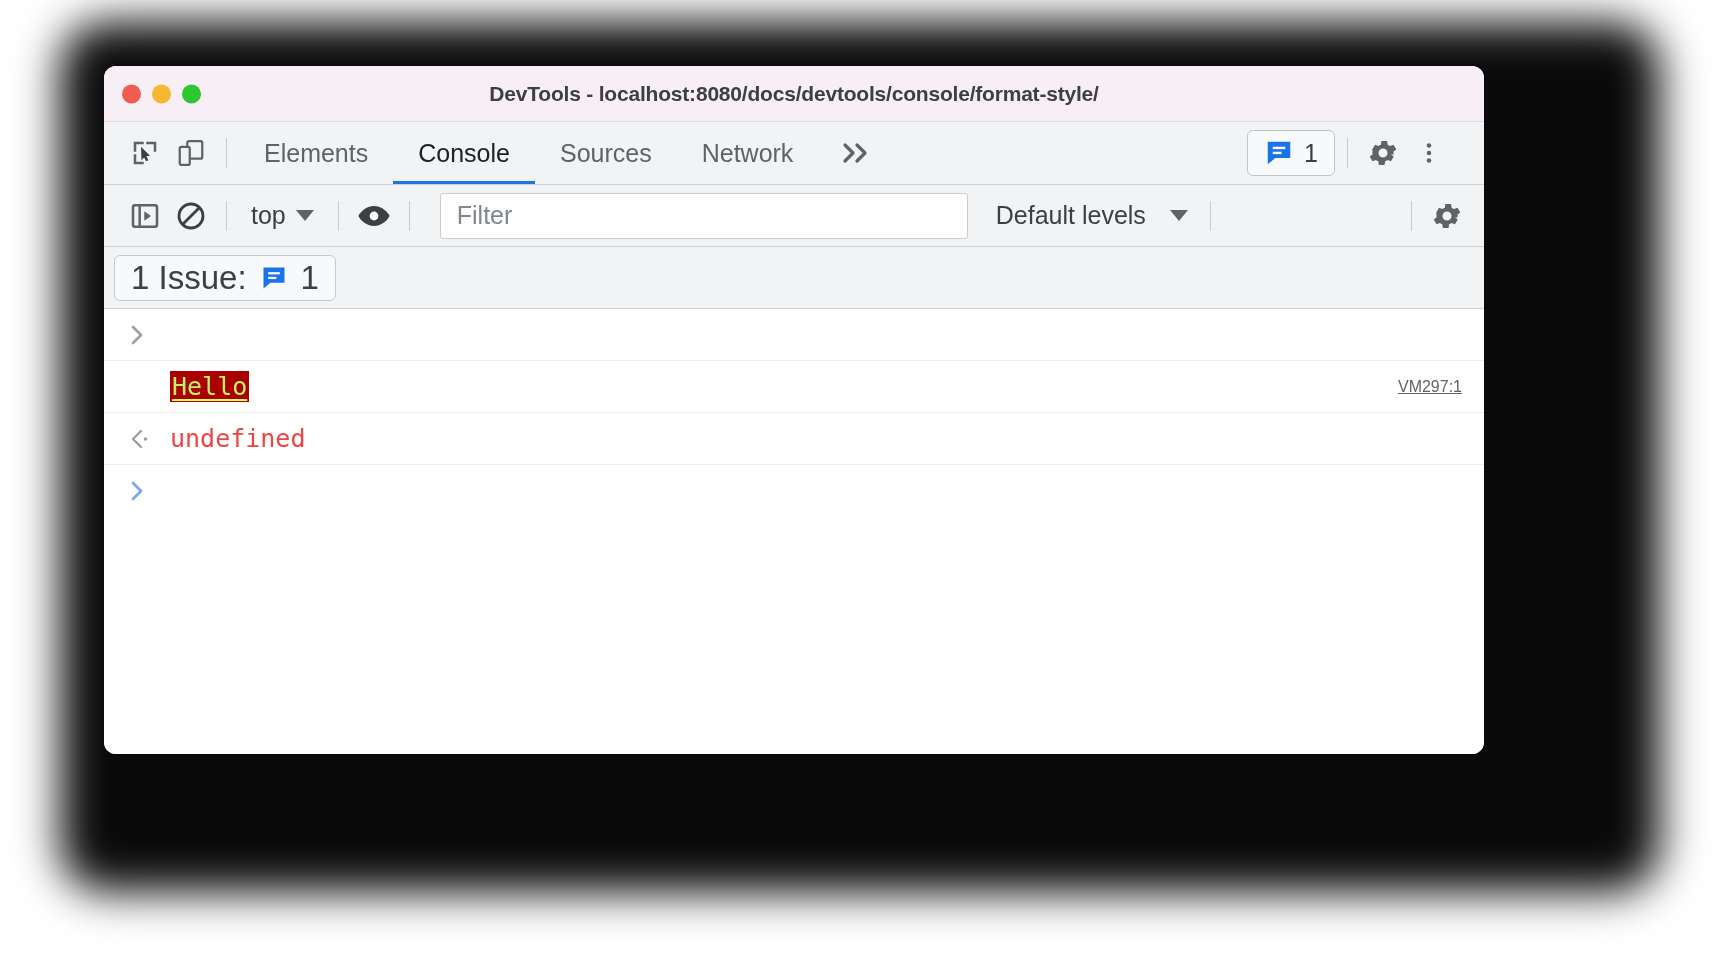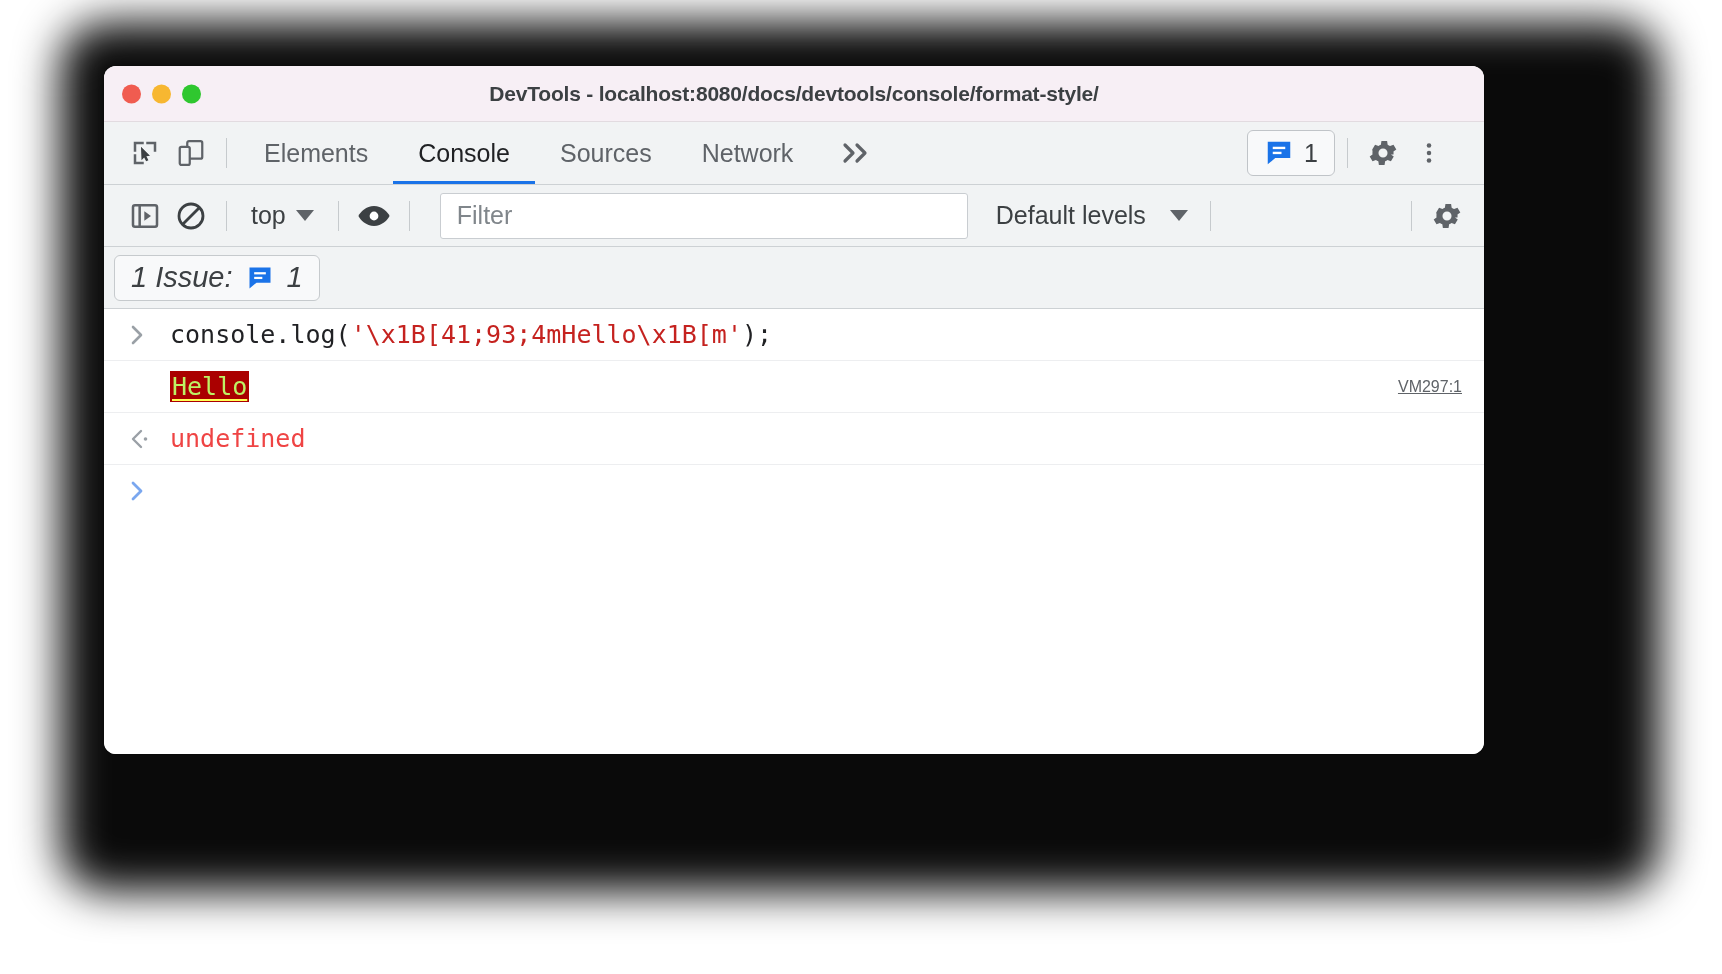--- a/index.html
+++ b/index.html
@@ -182,23 +182,22 @@
     padding-left: 10px;
   }
   .issue-chip {
     display: flex; align-items: center;
     gap: 13px;
     height: 46px;
     padding: 0 16px;
     border: 1px solid #c6cacd;
     border-radius: 6px;
     background: #f8f9fa;
-    font-size: 29px;
+    font-size: 33px;
     color: #3c4043;
-    font-style: italic;
   }
 
   
   .console-body {
     background: #ffffff;
     height: 445px;
     overflow: hidden;
   }
   .c-row {
     display: flex;
@@ -395,21 +394,20 @@
     </div>
 
     <div class="console-body">
 
       <div class="c-row">
         <div class="gutter">
           <svg width="20" height="26" viewBox="0 0 20 26">
             <path d="M5 5 L13 13 L5 21" fill="none" stroke="#9aa0a6" stroke-width="2.6" stroke-linecap="round" stroke-linejoin="round"></path>
           </svg>
         </div>
-        <div class="code-text"><span>console.log(</span><span class="str">'\x1B[41;93;4mHello\x1B[m'</span><span>);</span></div>
       </div>
 
       <div class="c-row">
         <div class="gutter"></div>
         <div class="out-left">
           <span class="ansi-hello">Hello</span>
         </div>
         <a class="src-link">VM297:1</a>
       </div>
 

